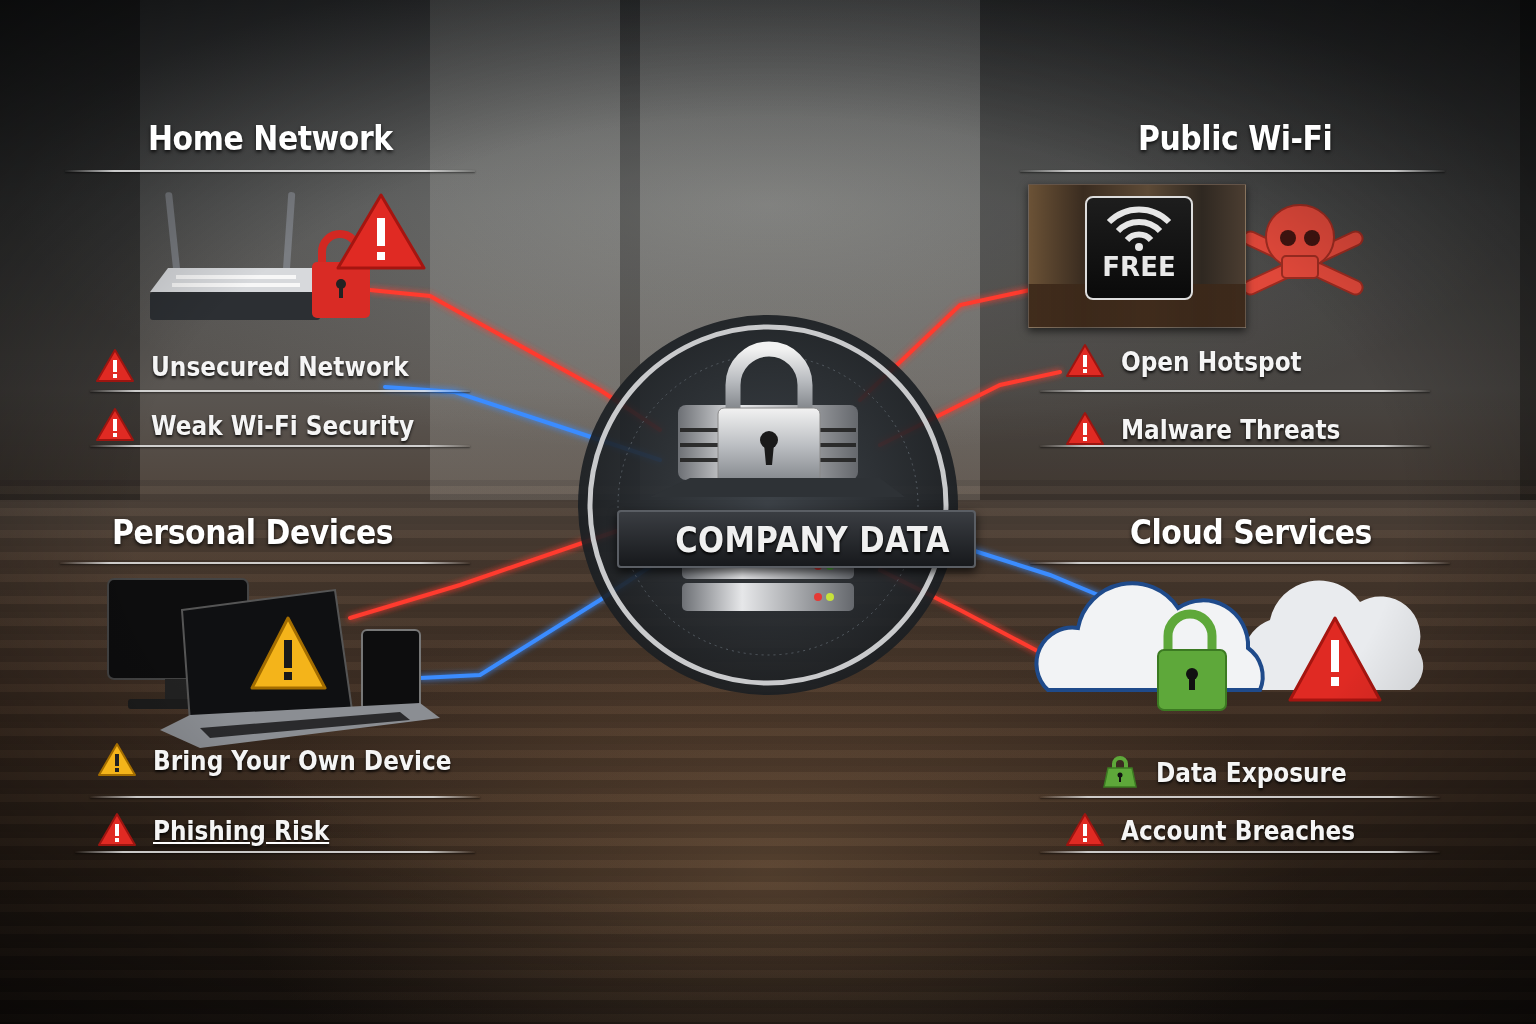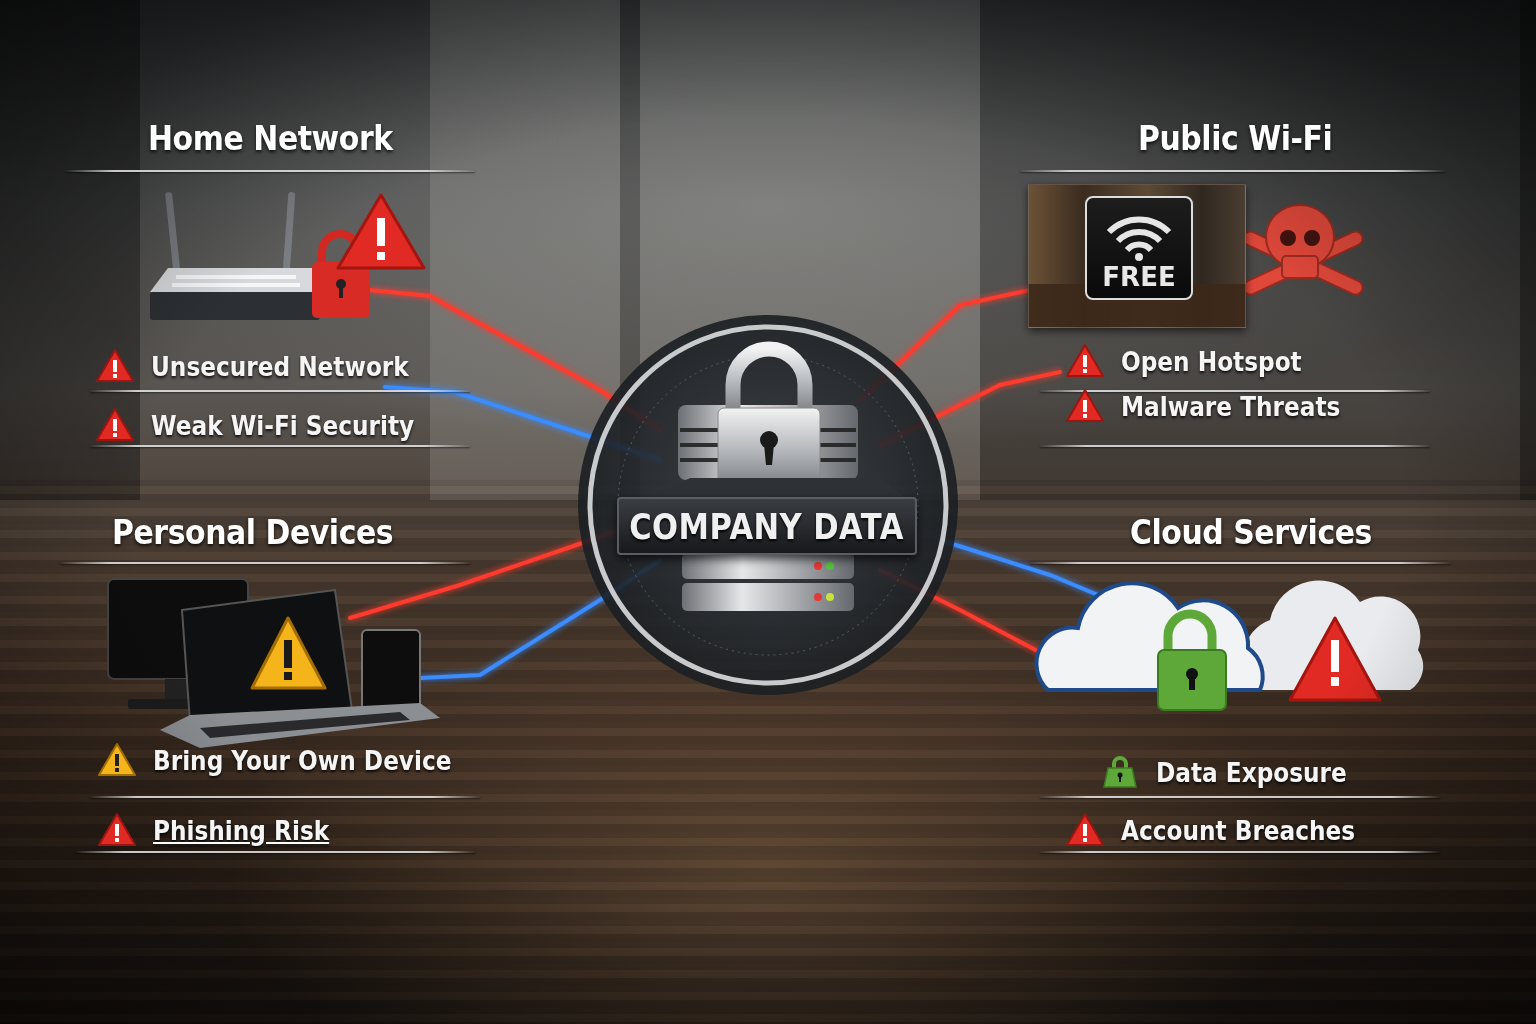--- a/index.html
+++ b/index.html
@@ -39,42 +39,42 @@
     box-shadow: 0 1px 2px rgba(0,0,0,0.5);
   }
   .item { position: absolute; display: flex; align-items: center; height: 40px; justify-content: space-between; }
   .item-label {
     font-size: 27px; font-weight: bold; color: #f5f5f5; white-space: nowrap;
     text-shadow: 0 2px 3px rgba(0,0,0,0.8); transform: scaleX(0.86); transform-origin: left center;
     margin-left: 16px;
   }
   .ico { width: 40px; height: 36px; flex: 0 0 auto; }
   .hub-label {
-    position: absolute; left: 617px; top: 497px; width: 300px; height: 58px;
+    position: absolute; left: 617px; top: 510px; width: 359px; height: 58px;
     background: linear-gradient(180deg, #3a3d42, #17191c);
     border: 2px solid #5a5e64; border-radius: 4px;
     box-shadow: 0 4px 10px rgba(0,0,0,0.7);
-    display: flex; align-items: center; justify-content: center;
+    display: flex; align-items: center; justify-content: flex-end;
   }
   .hub-label span {
     font-weight: bold; font-size: 36px; color: #f0f0f0; letter-spacing: 0.5px;
     transform: scaleX(0.85); white-space: nowrap; text-shadow: 0 2px 3px #000;
   }
   .photo {
     position: absolute; left: 1028px; top: 184px; width: 218px; height: 144px;
     background:
       linear-gradient(180deg, rgba(0,0,0,0) 70%, rgba(60,40,25,0.9) 70%),
       linear-gradient(90deg, #6b5236 0%, #3a2c20 25%, #5d4a36 55%, #2f2821 80%, #4b3d31 100%);
     border: 1px solid rgba(255,255,255,0.2);
     box-shadow: 0 3px 8px rgba(0,0,0,0.6);
   }
   .free-sign {
     position: absolute; left: 1085px; top: 196px; width: 108px; height: 104px;
     background: linear-gradient(180deg, #1d1d1d, #0a0a0a); border: 2px solid #ddd; border-radius: 8px;
-    display: flex; flex-direction: column; align-items: center; justify-content: flex-end; padding-bottom: 6px;
+    display: flex; flex-direction: column; align-items: center; justify-content: flex-end; padding-bottom: 16px;
   }
   .free-sign span { font-weight: bold; font-size: 26px; color: #e8e8e8; }
 </style>
 </head>
 <body>
 
 <div class="bgcols"></div>
 <div class="woodgrain"></div>
 
 <svg class="links" width="1536" height="1024" viewBox="0 0 1536 1024">
@@ -252,21 +252,21 @@
 <div class="rule" style="left:1020px; top:170px; width:425px;"></div>
 <div class="item" style="left:1065px; top:341px;">
   <svg class="ico" viewBox="0 0 40 36">
       <path d="M20,2 L38,33 L2,33 Z" fill="#e02a23" stroke="#9c1510" stroke-width="2" stroke-linejoin="round"></path>
       <rect x="18" y="12" width="4" height="12" fill="#fff"></rect>
       <rect x="18" y="26" width="4" height="4" fill="#fff"></rect>
     </svg>
   <span class="item-label">Open Hotspot</span>
 </div>
 <div class="rule" style="left:1040px; top:390px; width:390px;"></div>
-<div class="item" style="left:1065px; top:386px;">
+<div class="item" style="left:1065px; top:409px;">
   <svg class="ico" viewBox="0 0 40 36">
       <path d="M20,2 L38,33 L2,33 Z" fill="#e02a23" stroke="#9c1510" stroke-width="2" stroke-linejoin="round"></path>
       <rect x="18" y="12" width="4" height="12" fill="#fff"></rect>
       <rect x="18" y="26" width="4" height="4" fill="#fff"></rect>
     </svg>
   <span class="item-label">Malware Threats</span>
 </div>
 <div class="rule" style="left:1040px; top:445px; width:390px;"></div>
 
 <div class="panel-title" style="left:112px; top:512px;">Personal Devices</div>

